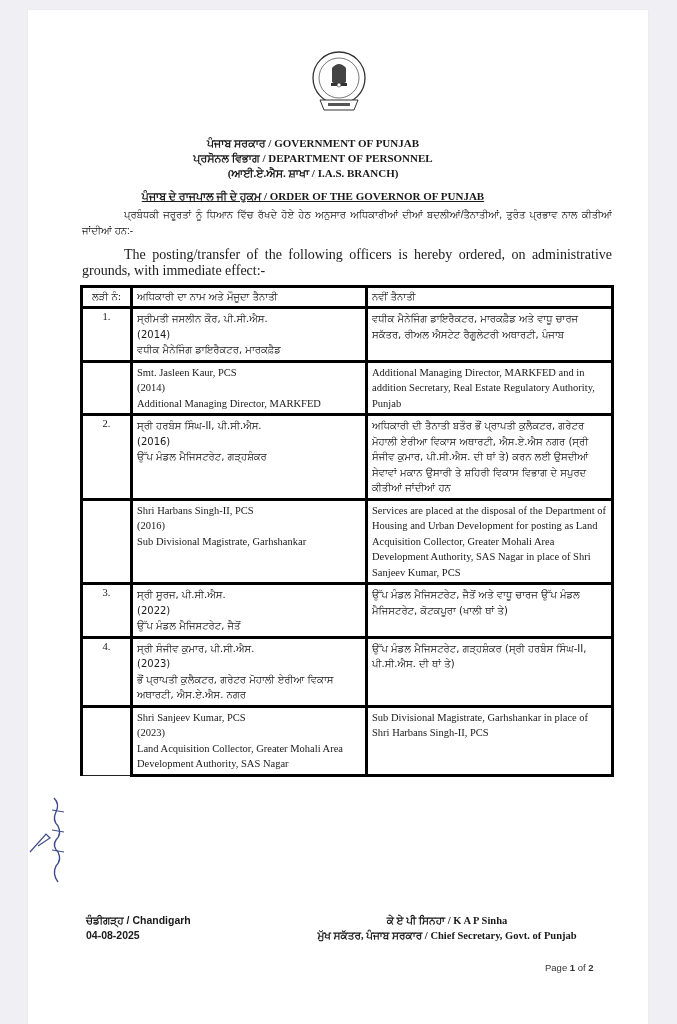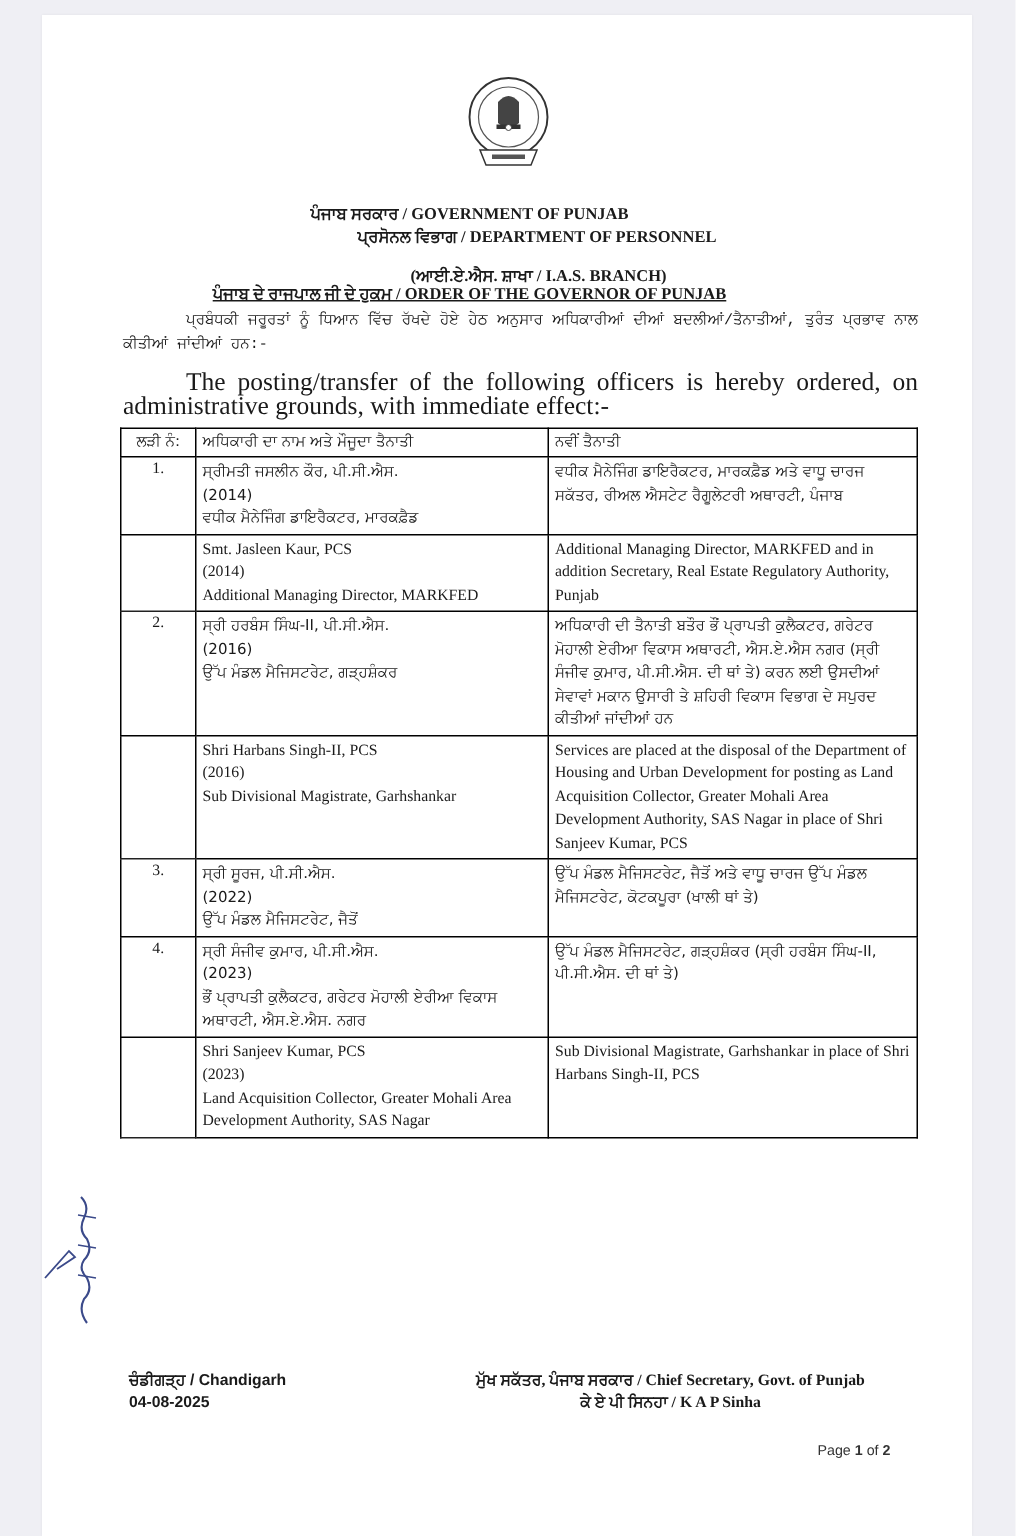--- a/index.html
+++ b/index.html
@@ -17,36 +17,36 @@
   }
   .emblem {
     position: absolute; left: 310px; top: 48px; width: 58px; height: 70px;
   }
   .hdr {
     position: absolute; left: 0; width: 626px; text-align: center;
     font-family: "Liberation Serif", serif; font-weight: bold; font-size: 11px;
     line-height: 15px;
   }
   .hdr.l1 { top: 136px; }
-  .hdr.l2 { top: 151px; padding-left: 45px; }
-  .hdr.l3 { top: 177px; margin-left: 46px; }
+  .hdr.l2 { top: 151px; }
+  .hdr.l3 { top: 166px; }
   .hdr.l4 { top: 189px; text-decoration: underline; }
   .para {
     position: absolute; left: 82px; width: 530px;
     font-size: 10.5px; line-height: 16px; text-align: justify;
   }
-  .para.pa { top: 207px; font-family: Liberation Mono, monospace; font-size: 10px; text-indent: 42px; }
-  .para.en { top: 247px; font-family: "Liberation Serif", serif; font-size: 17px; text-indent: 42px; }
+  .para.pa { top: 207px; font-family: Liberation Sans, sans-serif; font-size: 10px; text-indent: 42px; }
+  .para.en { top: 247px; font-family: "Liberation Serif", serif; font-size: 14px; text-indent: 42px; }
   table.order {
     position: absolute; left: 80px; top: 285px; width: 531px;
     border-collapse: collapse; table-layout: fixed;
     font-size: 10px;
   }
   table.order td, table.order th {
-    border: 1px solid #000000; vertical-align: top; padding: 2px 4px;
+    border: 3px solid #000000; vertical-align: top; padding: 2px 4px;
     text-align: left; font-weight: normal;
   }
   col.c1 { width: 50px; }
   col.c2 { width: 235px; }
   col.c3 { width: 246px; }
   th.pa-head {
     font-family: "DejaVu Sans", sans-serif; font-weight: bold; font-size: 10px; line-height: 14px;
   }
   th.en-head {
     font-family: "Liberation Serif", serif; font-weight: bold; font-size: 10.5px; line-height: 14px;
@@ -185,17 +185,17 @@
   <path d="M6 62 L22 44 L26 48 L14 56" fill="none" stroke="#3b4a8a" stroke-width="1.2"></path>
   <path d="M28 20 L40 22 M28 40 L40 42 M28 60 L40 62" fill="none" stroke="#3b4a8a" stroke-width="1"></path>
 </svg>
 
 <div class="sig-left">
   <div>ਚੰਡੀਗੜ੍ਹ / Chandigarh</div>
   <div>04-08-2025</div>
 </div>
 
 <div class="sig-right">
+  <div>ਕੇ ਏ ਪੀ ਸਿਨਹਾ /  K A P Sinha</div>
   <div>ਮੁੱਖ ਸਕੱਤਰ, ਪੰਜਾਬ ਸਰਕਾਰ / Chief Secretary, Govt. of Punjab</div>
-  <div>ਕੇ ਏ ਪੀ ਸਿਨਹਾ /  K A P Sinha</div>
 </div>
 
 <div class="page-no"><span>Page </span><b>1</b><span> of </span><b>2</b></div>
 
 </body></html>

